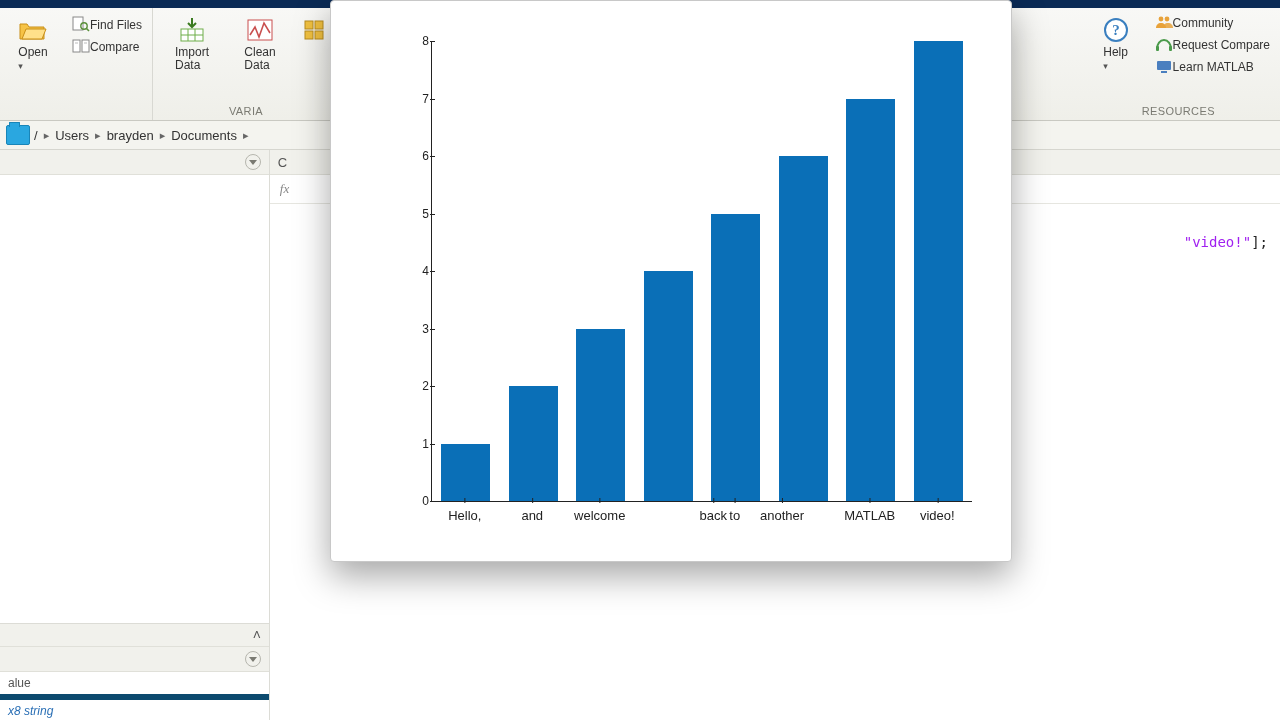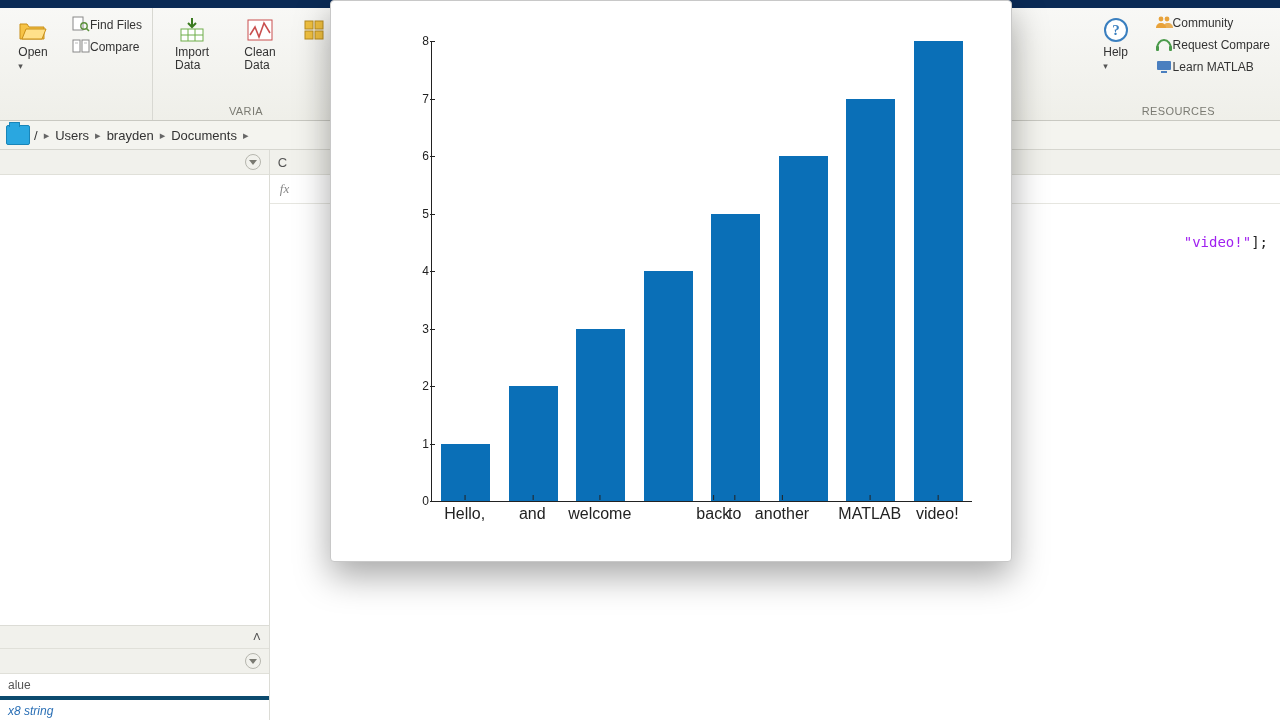--- a/index.html
+++ b/index.html
@@ -27,36 +27,36 @@
   
   .main{display:flex;height:calc(720px - 8px - 112px - 28px);}
   .left{width:290px;border-right:1px solid #dcdcd6;display:flex;flex-direction:column;background:#fff;}
   .panelhdr{height:24px;background:#f1f1ec;border-bottom:1px solid #e0e0d9;display:flex;align-items:center;justify-content:flex-end;padding:0 8px;color:#555;}
   .panelhdr .circ{width:14px;height:14px;border:1px solid #b6b6ae;border-radius:50%;position:relative;cursor:pointer;}
   .panelhdr .circ::after{content:"";position:absolute;left:3px;top:5px;border-left:4px solid transparent;border-right:4px solid transparent;border-top:5px solid #7a7a72;}
   .currentfolder{flex:1;min-height:40px;}
   .wspanel{border-top:1px solid #dcdcd6;}
   .wshdr{height:22px;background:#f1f1ec;border-bottom:1px solid #e0e0d9;display:flex;align-items:center;justify-content:space-between;padding:0 8px;color:#555;}
   .wshdr .up{font-size:14px;cursor:pointer;}
-  .wsrow{display:flex;align-items:center;height:22px;border-bottom:4px solid #0c4a6e;}
+  .wsrow{display:flex;align-items:center;height:22px;border-bottom:6px solid #0c4a6e;}
   .wsrow .c1{width:60px;padding-left:8px;font-size:12px;color:#555;}
   .wsrow .c2{flex:1;}
   .wsval{padding:4px 8px;font-size:12px;font-style:italic;color:#2a6fb5;}
   .center{flex:1;display:flex;flex-direction:column;position:relative;}
   .cmdhdr{height:24px;background:#f1f1ec;border-bottom:1px solid #e0e0d9;display:flex;align-items:center;padding:0 8px;color:#555;font-size:13px;}
   .fxrow{height:28px;border-bottom:1px solid #e6e6e0;display:flex;align-items:center;padding-left:10px;color:#888;font-style:italic;font-family:Georgia,serif;}
   .editor{flex:1;padding:30px 12px;font-family:Consolas,Menlo,monospace;font-size:14px;white-space:pre;}
   .str{color:#a020f0;}
   
   .figwin{position:absolute;left:330px;top:0px;width:680px;height:560px;background:#fff;border:1px solid #c8c8c8;border-radius:4px;box-shadow:0 14px 35px rgba(0,0,0,0.35);z-index:50;}
   .plotarea{position:absolute;left:50px;top:30px;right:40px;bottom:60px;}
   .axes{position:absolute;left:50px;top:10px;width:540px;height:460px;border-left:1px solid #222;border-bottom:1px solid #222;}
   .ytick{position:absolute;left:30px;width:18px;text-align:right;font-size:12px;color:#222;transform:translateY(-50%);}
   .ytick .tk{position:absolute;right:-6px;top:50%;width:5px;height:1px;background:#222;}
-  .xtick{position:absolute;bottom:-22px;transform:translateX(-50%);font-size:16px;color:#222;white-space:nowrap;text-align:center;}
+  .xtick{position:absolute;bottom:-22px;transform:translateX(-50%);font-size:13px;color:#222;white-space:nowrap;text-align:center;}
   .xtick .tk{position:absolute;left:50%;top:-10px;width:1px;height:5px;background:#222;}
   .bar{position:absolute;bottom:0;background:#0a6fb7;}
   
   svg{display:block;}
 </style>
 </head>
 <body>
 
 <div class="titlebar"></div>
 

